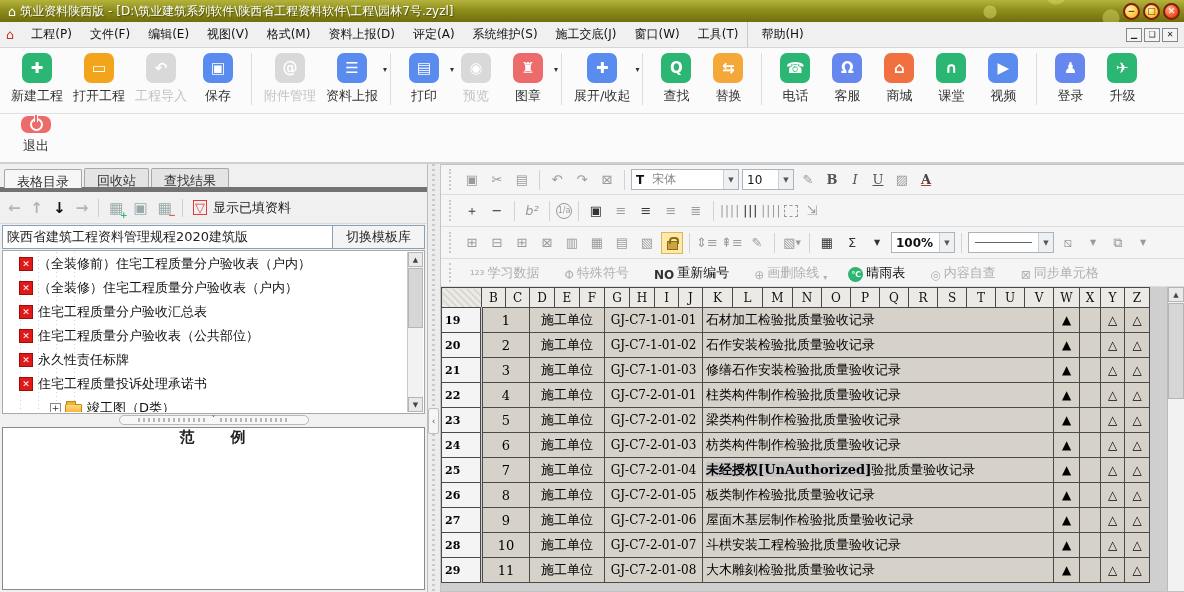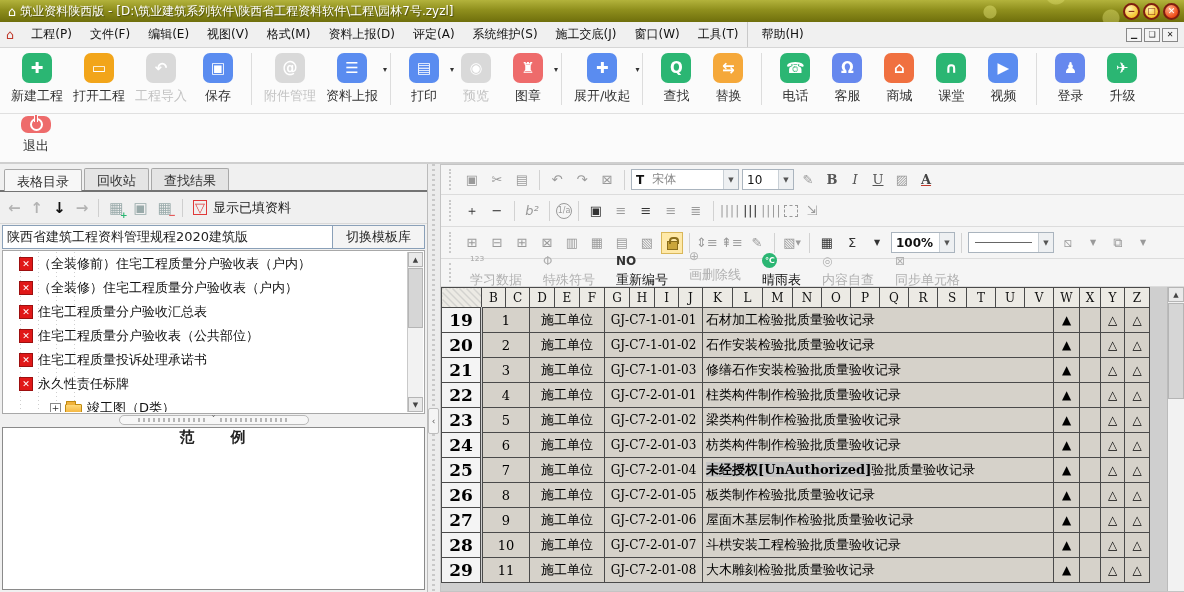--- a/index.html
+++ b/index.html
@@ -48,21 +48,21 @@
 
   
   .main { display:flex; height:428px; }
   .left-panel { width:428px; background:#f0f0f0; display:flex; flex-direction:column; border-right:1px solid #bbb; }
   .vsplit { width:12px; background:#ececec; position:relative;
     background-image:repeating-linear-gradient(180deg,#c9c9c9 0 2px,transparent 2px 5px); background-size:3px 100%; background-position:4px 0; background-repeat:no-repeat; }
   .vsplit-btn { position:absolute; left:0; top:244px; width:11px; height:26px; border:1px solid #bdbdbd; background:#f5f5f5; font-size:9px; color:#555; text-align:center; line-height:24px; border-radius:2px; }
   .right-panel { flex:1; background:#f0f0f0; border:1px solid #c4c4c4; border-right:none; display:flex; flex-direction:column; }
 
   
-  .tabs { display:flex; padding:4px 4px 0 4px; height:28px; border-bottom:2px solid #737373; background:#f0f0f0;text-align:center; }
+  .tabs { display:flex; padding:4px 4px 0 4px; height:28px; border-bottom:5px solid #737373; background:#f0f0f0;text-align:center; }
   .tab { padding:3px 12px 4px 12px; font-size:13px; border:1px solid #a8a8a8; border-bottom:none; background:#e4e4e4; color:#333; margin-right:2px; border-radius:2px 2px 0 0; }
   .tab.tab-active { background:#f7f7f7; position:relative; top:1px; }
 
   
   .navrow { height:32px; display:flex; align-items:center; padding:0 8px; gap:10px; border-bottom:1px solid #d9d9d9; }
   .arr { font-size:15px; color:#b3b3b3; font-weight:bold; }
   .arr.arr-active { color:#111; }
   .nav-sep { width:1px; height:18px; background:#cfcfcf; }
   .navico { position:relative; font-size:15px; color:#9aa; }
   .navico .ov { position:absolute; right:-4px; bottom:-3px; font-size:9px; font-weight:bold; }
@@ -121,36 +121,36 @@
   .fmt.b{font-weight:bold;} .fmt.i{font-style:italic;} .fmt.u{text-decoration:underline;}
   .fmt.a{text-decoration:underline; text-decoration-color:#c0392b; color:#444; font-weight:bold;}
   .circ { border:1px solid #9a9a9a; border-radius:50%; font-size:8px; color:#9a9a9a; width:16px; height:16px; line-height:14px; text-align:center; }
   .vtext { letter-spacing:1px; font-size:12px; color:#9a9a9a; }
   .vtext.dark{color:#222;}
   .dashedbox { width:14px; height:12px; border:1px dashed #9a9a9a; }
   .lockico { width:11px; height:9px; background:#caa53a; border:1px solid #8a6d1a; position:relative; margin-top:5px; }
   .lockico::before { content:""; position:absolute; top:-5px; left:1px; width:6px; height:5px; border:2px solid #8a6d1a; border-bottom:none; border-radius:4px 4px 0 0; }
 
   
-  .act { display:flex; align-items:flex-start; gap:3px; padding:0 9px; font-size:13px; white-space:nowrap;flex-direction:column; }
+  .act { display:flex; align-items:flex-end; gap:3px; padding:0 9px; font-size:13px; white-space:nowrap; }
   .act .pfx { font-size:12px; }
   .act-gray, .act-gray .pfx { color:#b0b0b0; }
   .act-dark { color:#111; }
   .act-dark .pfx { color:#333; font-weight:bold; }
   .pfx-green { width:15px; height:15px; background:#2bb673; border-radius:50%; color:#fff !important; font-size:8px !important; line-height:15px; text-align:center; }
   .act .add { font-size:8px; color:#b0b0b0; margin-left:1px; }
 
   
   .sheet-area { flex:1; position:relative; background:#cfcfcf; overflow:hidden; }
   table.sheet { border-collapse:collapse; table-layout:fixed; width:708px; font-family:"DejaVu Serif","Liberation Serif",serif; }
   .sheet th, .sheet td { border:1px solid #4a4a4a; overflow:hidden; white-space:nowrap; }
   .sheet thead th { height:20px; background:#eceae4; font-weight:normal; font-size:12px; text-align:center; color:#111; }
   .sheet thead th.corner { background:#eceae4 repeating-linear-gradient(45deg,#b9b9b9 0 1px,transparent 1px 5px); }
   .sheet tbody td { height:25px; background:#d6d2ca; font-size:13px; color:#000; padding:0 3px; }
-  .sheet td.rownum { background:#f4f4f4; font-weight:bold; text-align:center; border-right:3px double #4a4a4a; font-size:17px; }
+  .sheet td.rownum { background:#f4f4f4; font-weight:bold; text-align:left; border-right:3px double #4a4a4a; font-size:11px; }
   .sheet td.c-seq { text-align:center; }
   .sheet td.c-unit { text-align:center; }
   .sheet td.c-code { text-align:center; font-size:12px; }
   .sheet td.c-name { text-align:left; }
   .sheet td.c-w, .sheet td.c-y, .sheet td.c-z { text-align:center; font-size:12px; }
   .sheet .hl { font-weight:bold; background:#c4c4c4; }
   .sheet-scroll { position:absolute; top:0; right:0; bottom:0; width:17px; background:#f2f2f2; border-left:1px solid #bbb; }
   .sheet-scroll .sb-up{width:16px;} .sheet-scroll .sthumb{width:16px; height:96px;}
 </style>
 </head>
@@ -428,27 +428,27 @@
 
             <div class="tree-item ind-a">
               <span class="expander exp-none"></span>
               <span class="tree-icon icon-doc"></span>
               <span class="tree-label">住宅工程质量分户验收表（公共部位）</span>
             </div>
 
             <div class="tree-item ind-a">
               <span class="expander exp-none"></span>
               <span class="tree-icon icon-doc"></span>
-              <span class="tree-label">住宅工程质量投诉处理承诺书</span>
+              <span class="tree-label">永久性责任标牌</span>
             </div>
 
             <div class="tree-item ind-a">
               <span class="expander exp-none"></span>
               <span class="tree-icon icon-doc"></span>
-              <span class="tree-label">永久性责任标牌</span>
+              <span class="tree-label">住宅工程质量投诉处理承诺书</span>
             </div>
 
             <div class="tree-item ind-b">
               <span class="expander">+</span>
               <span class="tree-icon icon-folder"></span>
               <span class="tree-label">竣工图（D类）</span>
             </div>
 
           </div>
         <div class="tree-scroll">

